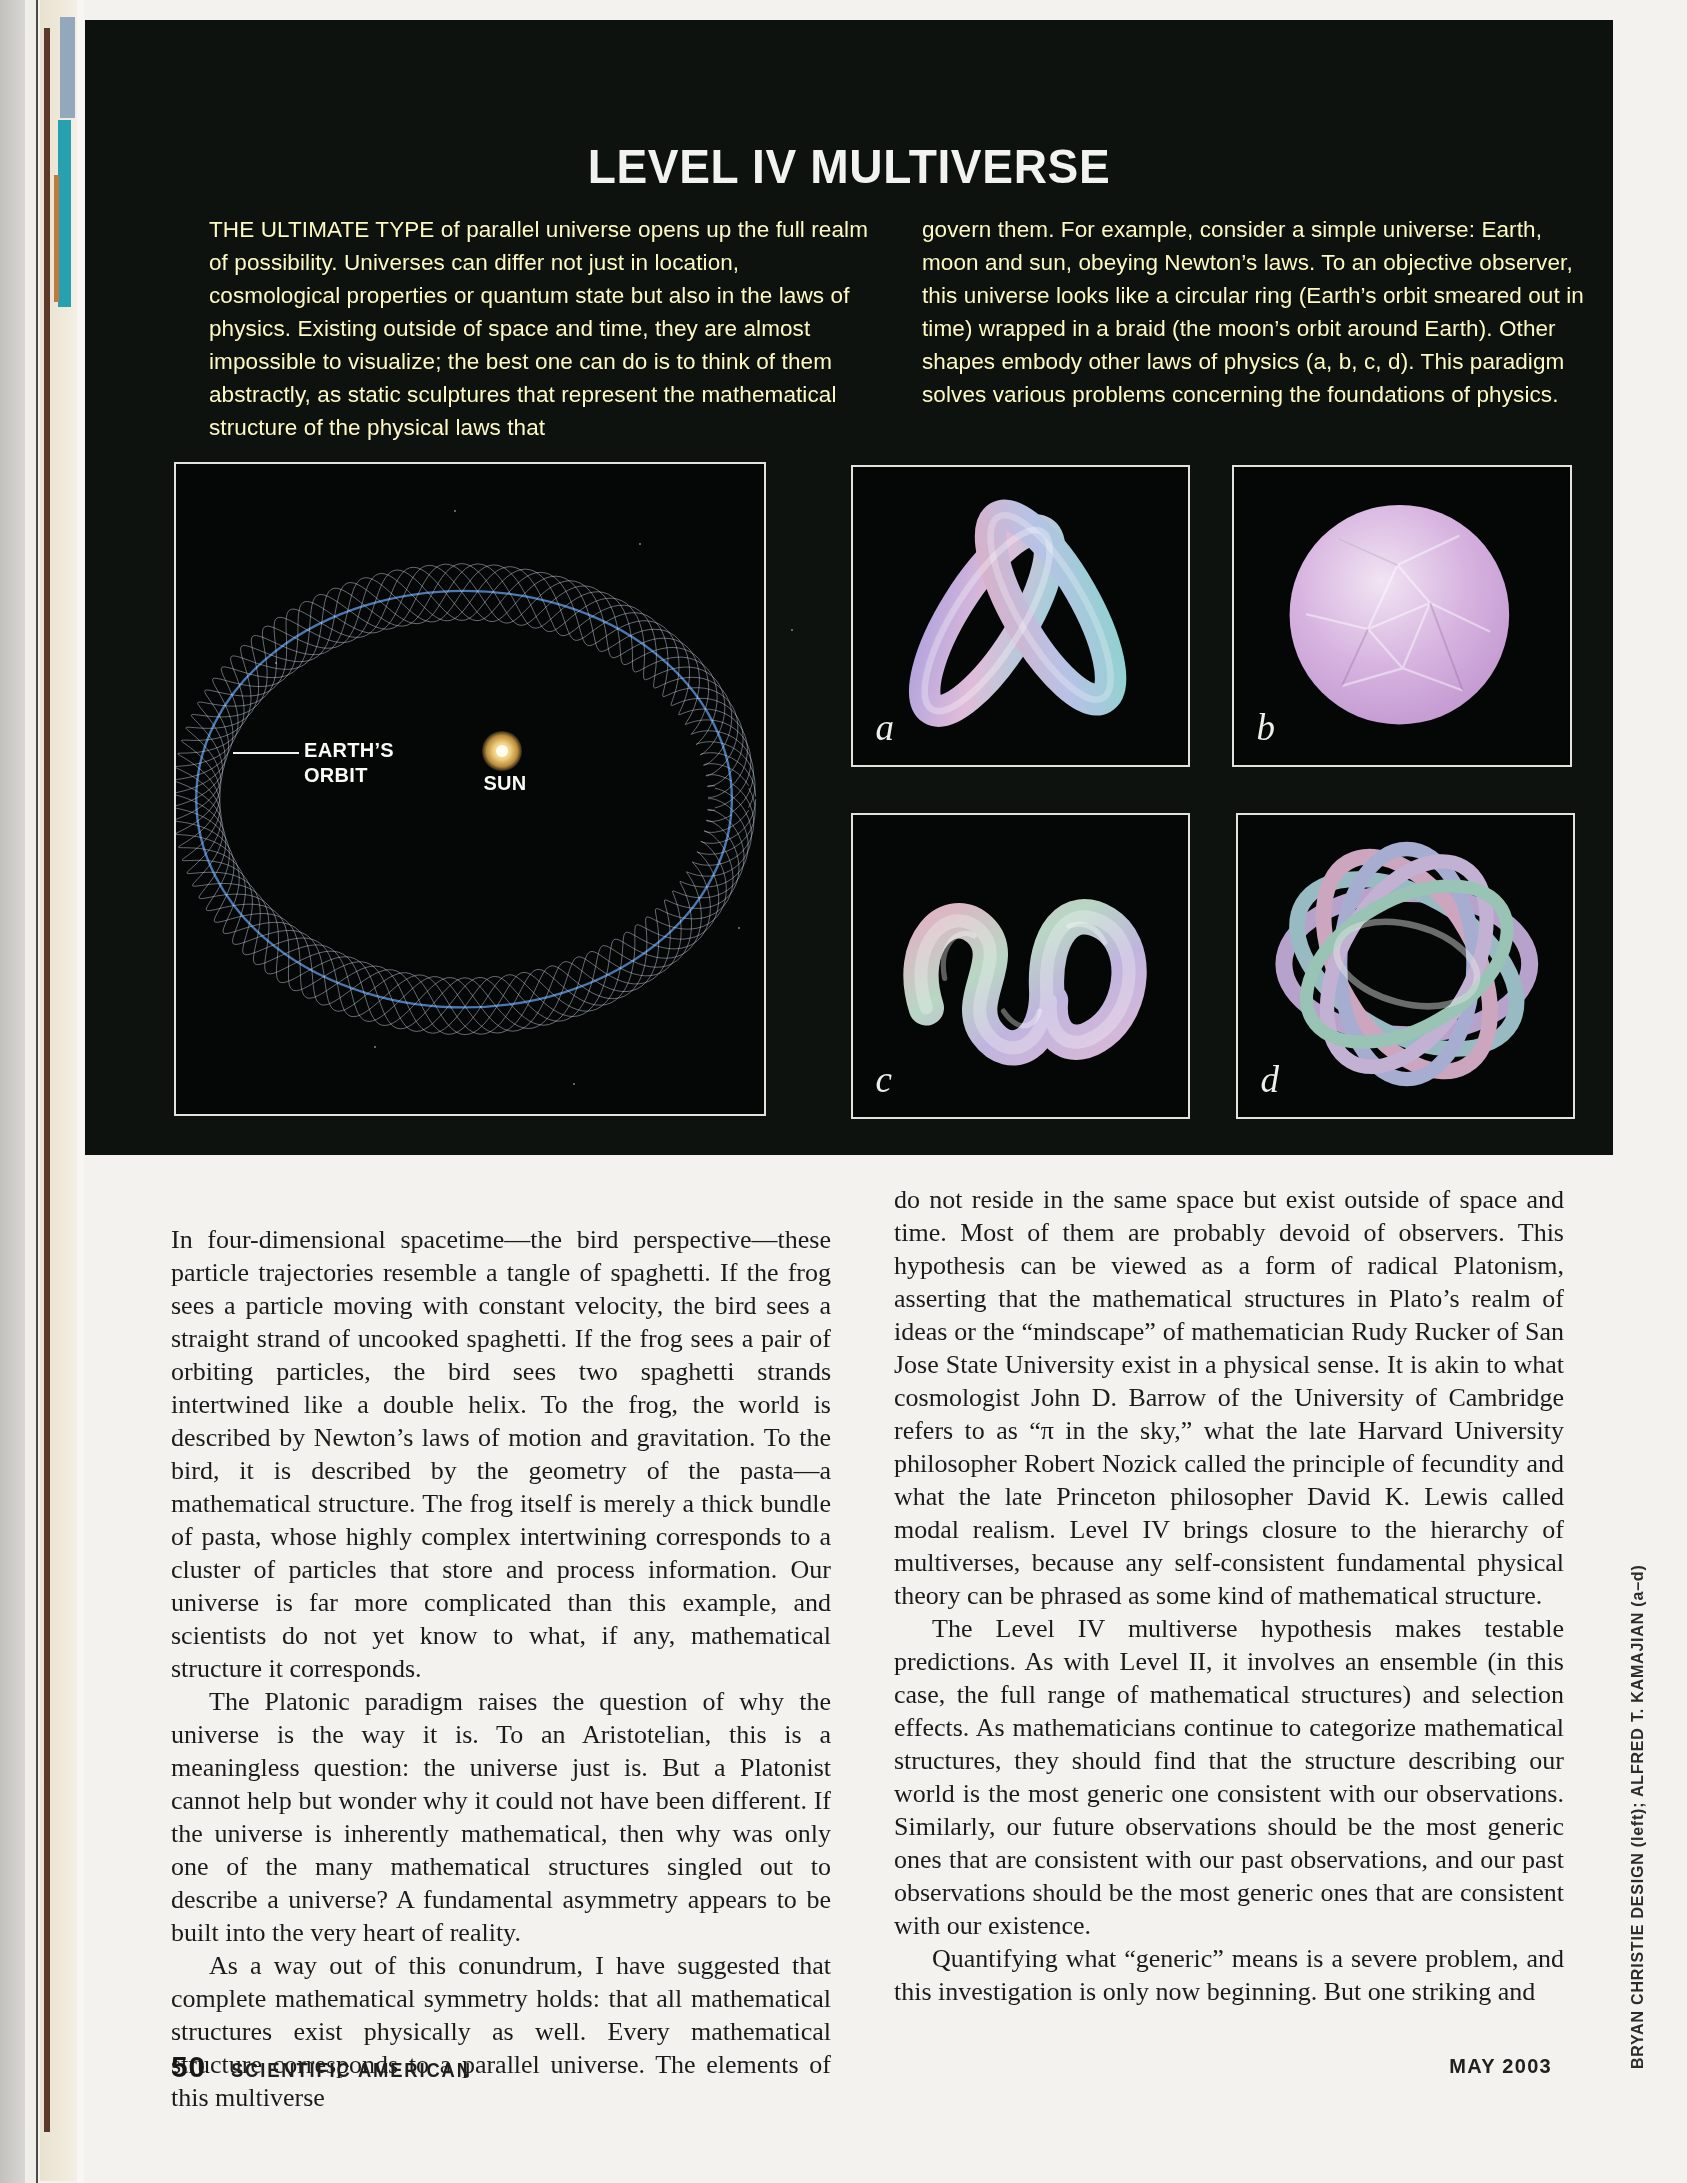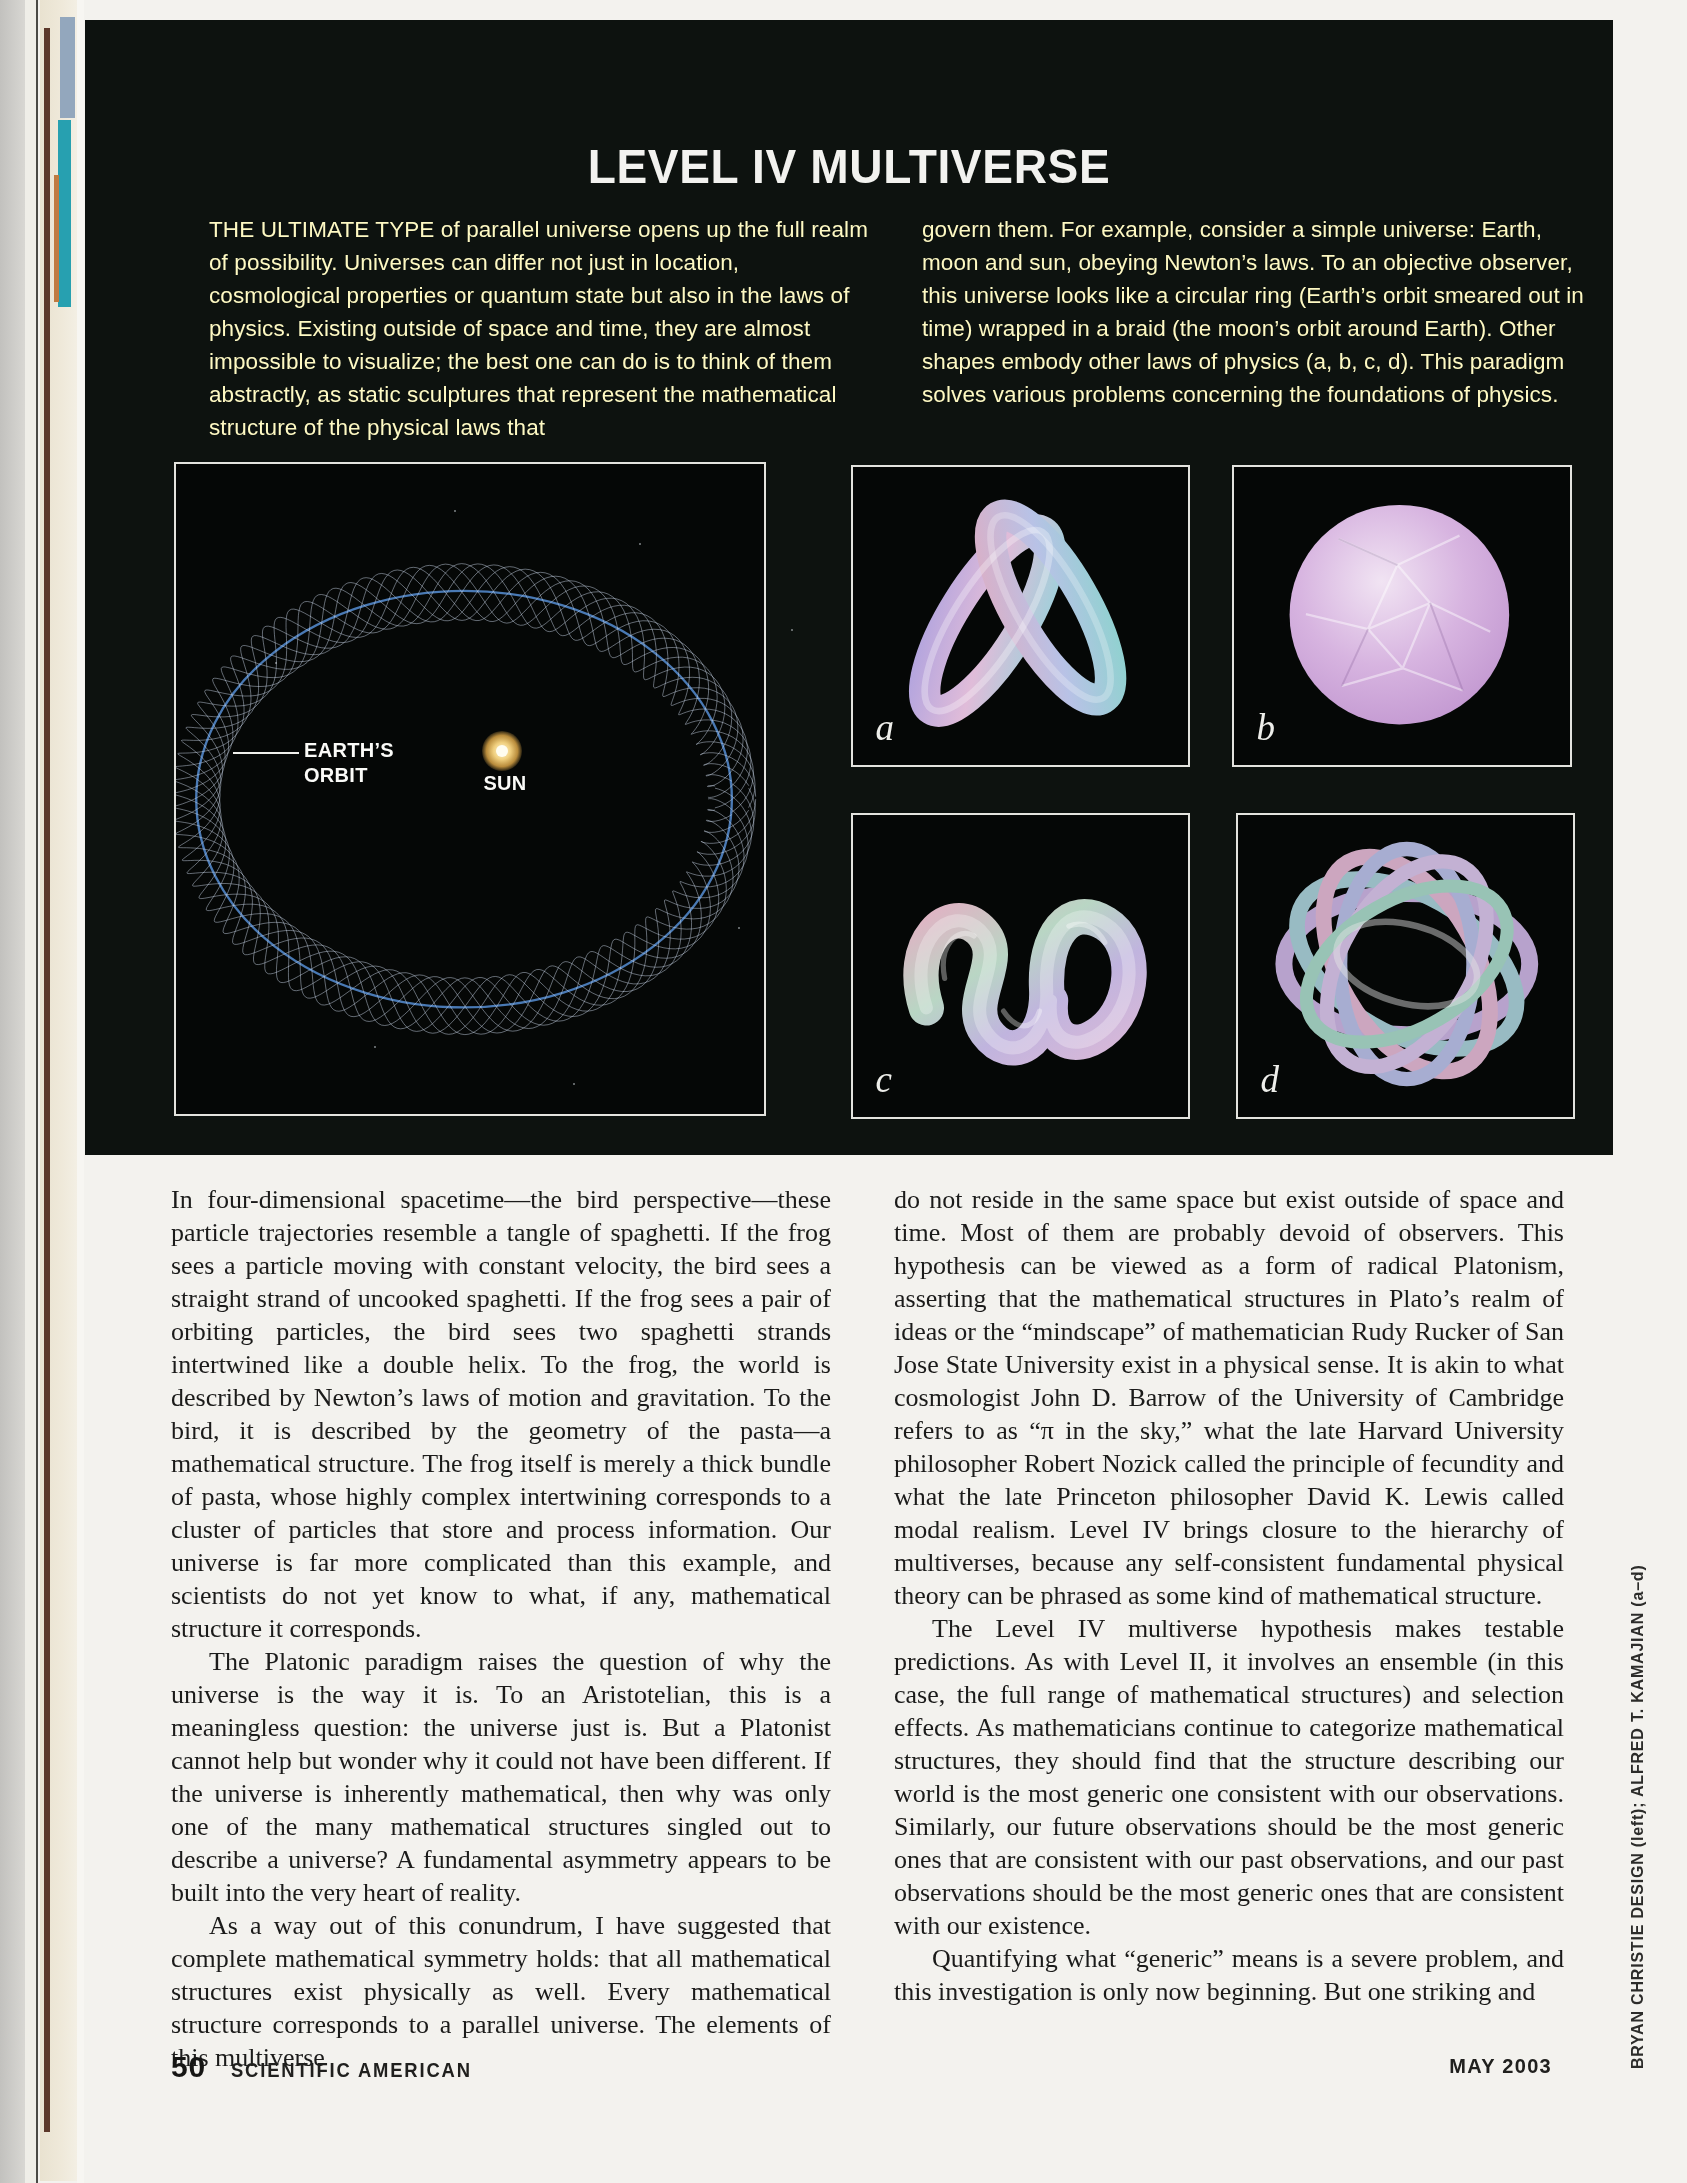--- a/index.html
+++ b/index.html
@@ -42,21 +42,21 @@
   .leader { position:absolute; left:57px; top:288px; width:66px; height:2px; background:#f0f0ec; }
   .lbl-sun { left:299px; top:307px; width:60px; text-align:center; }
   .sun { position:absolute; left:306px; top:267px; width:40px; height:40px; border-radius:50%;
     background:radial-gradient(circle at 50% 50%, #fff8da 0%, #f0cf7e 30%, #b98c3c 55%, rgba(120,90,40,0) 75%); }
   .sun::after { content:""; position:absolute; left:14px; top:14px; width:12px; height:12px; border-radius:50%; background:#fffdf0; }
   .star { position:absolute; width:2px; height:2px; border-radius:50%; background:rgba(230,235,240,.55); }
 
   
   .col { position:absolute; top:1183px; font-family:"Liberation Serif",serif; font-size:26px;
     line-height:33px; color:#1b1b1a; text-align:justify; }
-  .col.l { left:171px; width:660px; }
+  .col.l { left:171px; width:660px;margin-top:40px; }
   .col.r { left:894px; width:670px; }
   .col p.indent { text-indent:38px; }
 
   
   .footer { position:absolute; left:171px; top:2050px; width:1381px; height:40px; }
   .pageno { font-size:30px; font-weight:700; color:#161614; letter-spacing:0.7px; }
   .mag { font-size:20px; font-weight:600; color:#20201e; letter-spacing:2px; margin-left:22.5px; transform:scaleX(.92); display:inline-block; transform-origin:left; }
   .date { position:absolute; right:0; top:5.3px; font-size:20px; font-weight:600; color:#20201e; letter-spacing:1.3px; }
 
   

